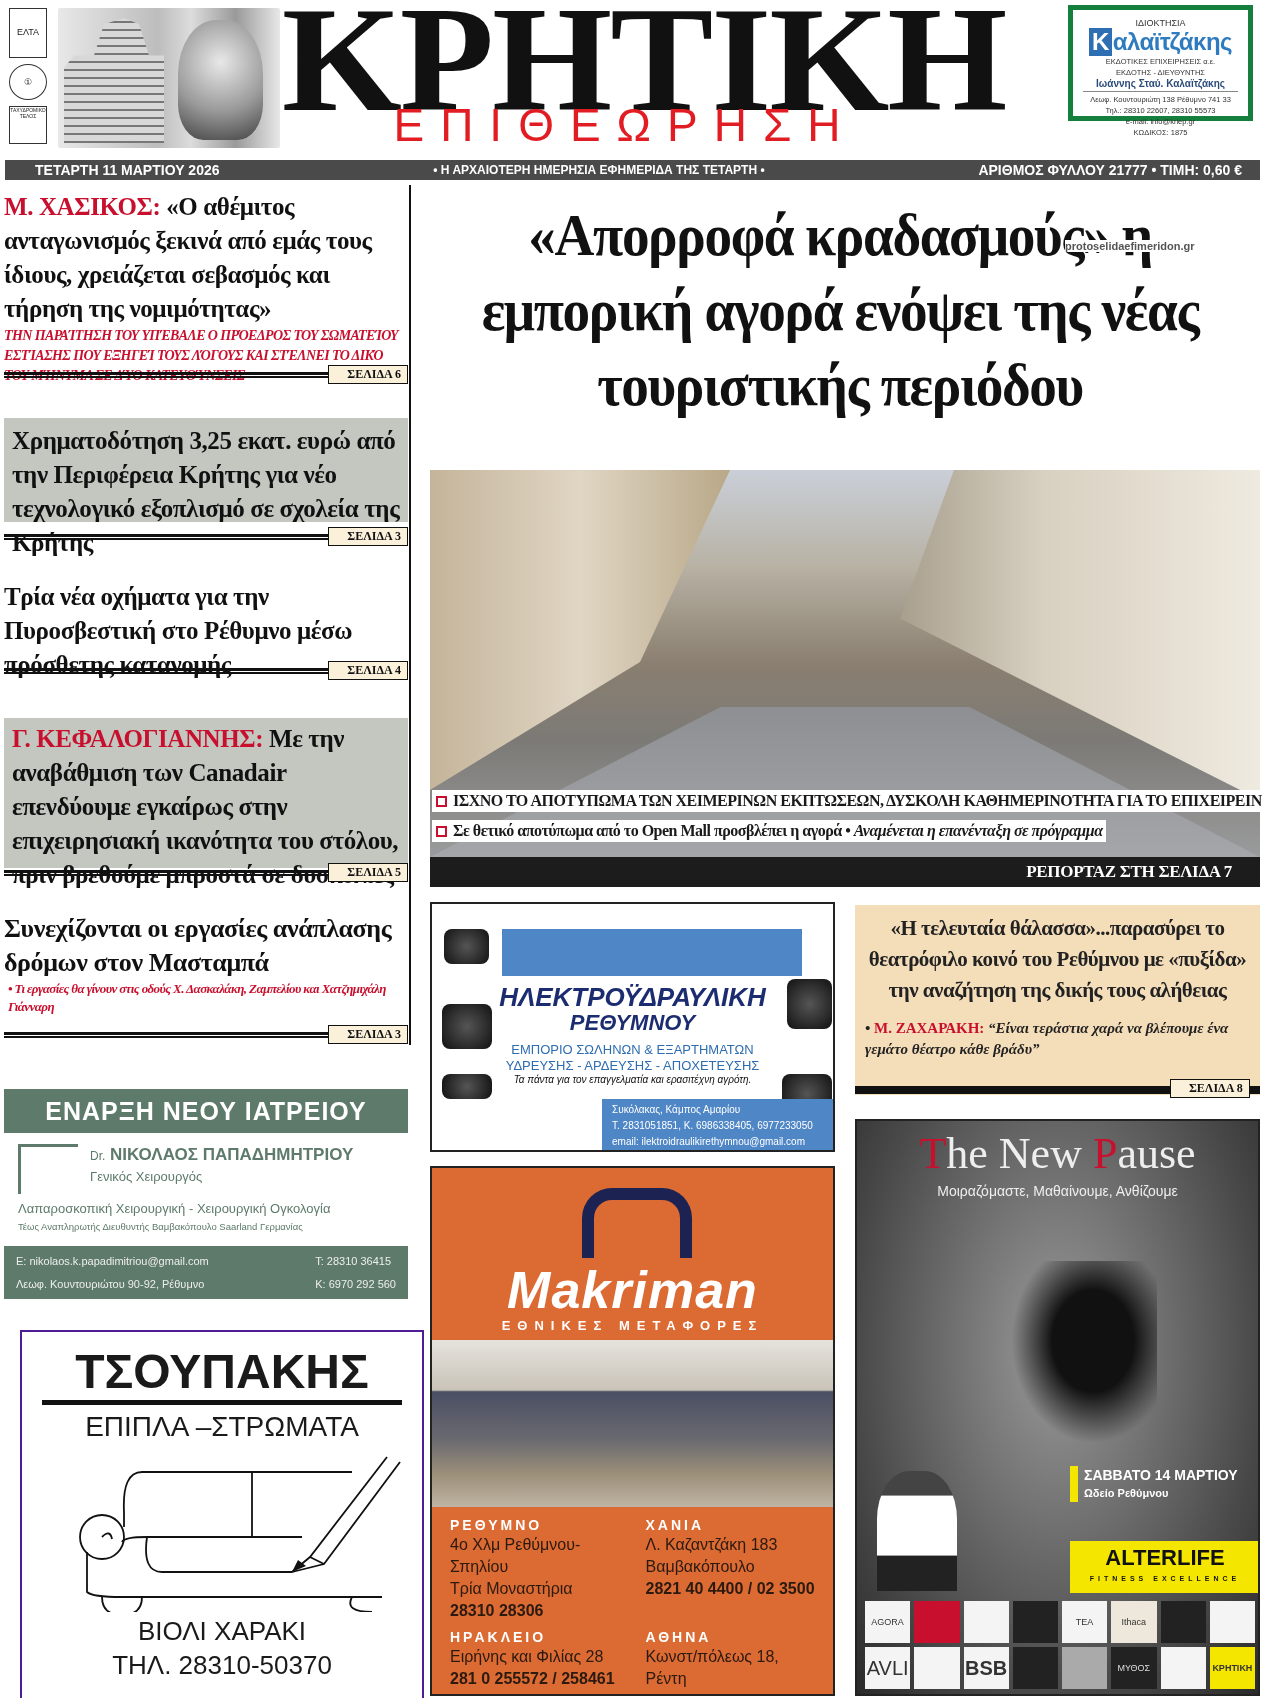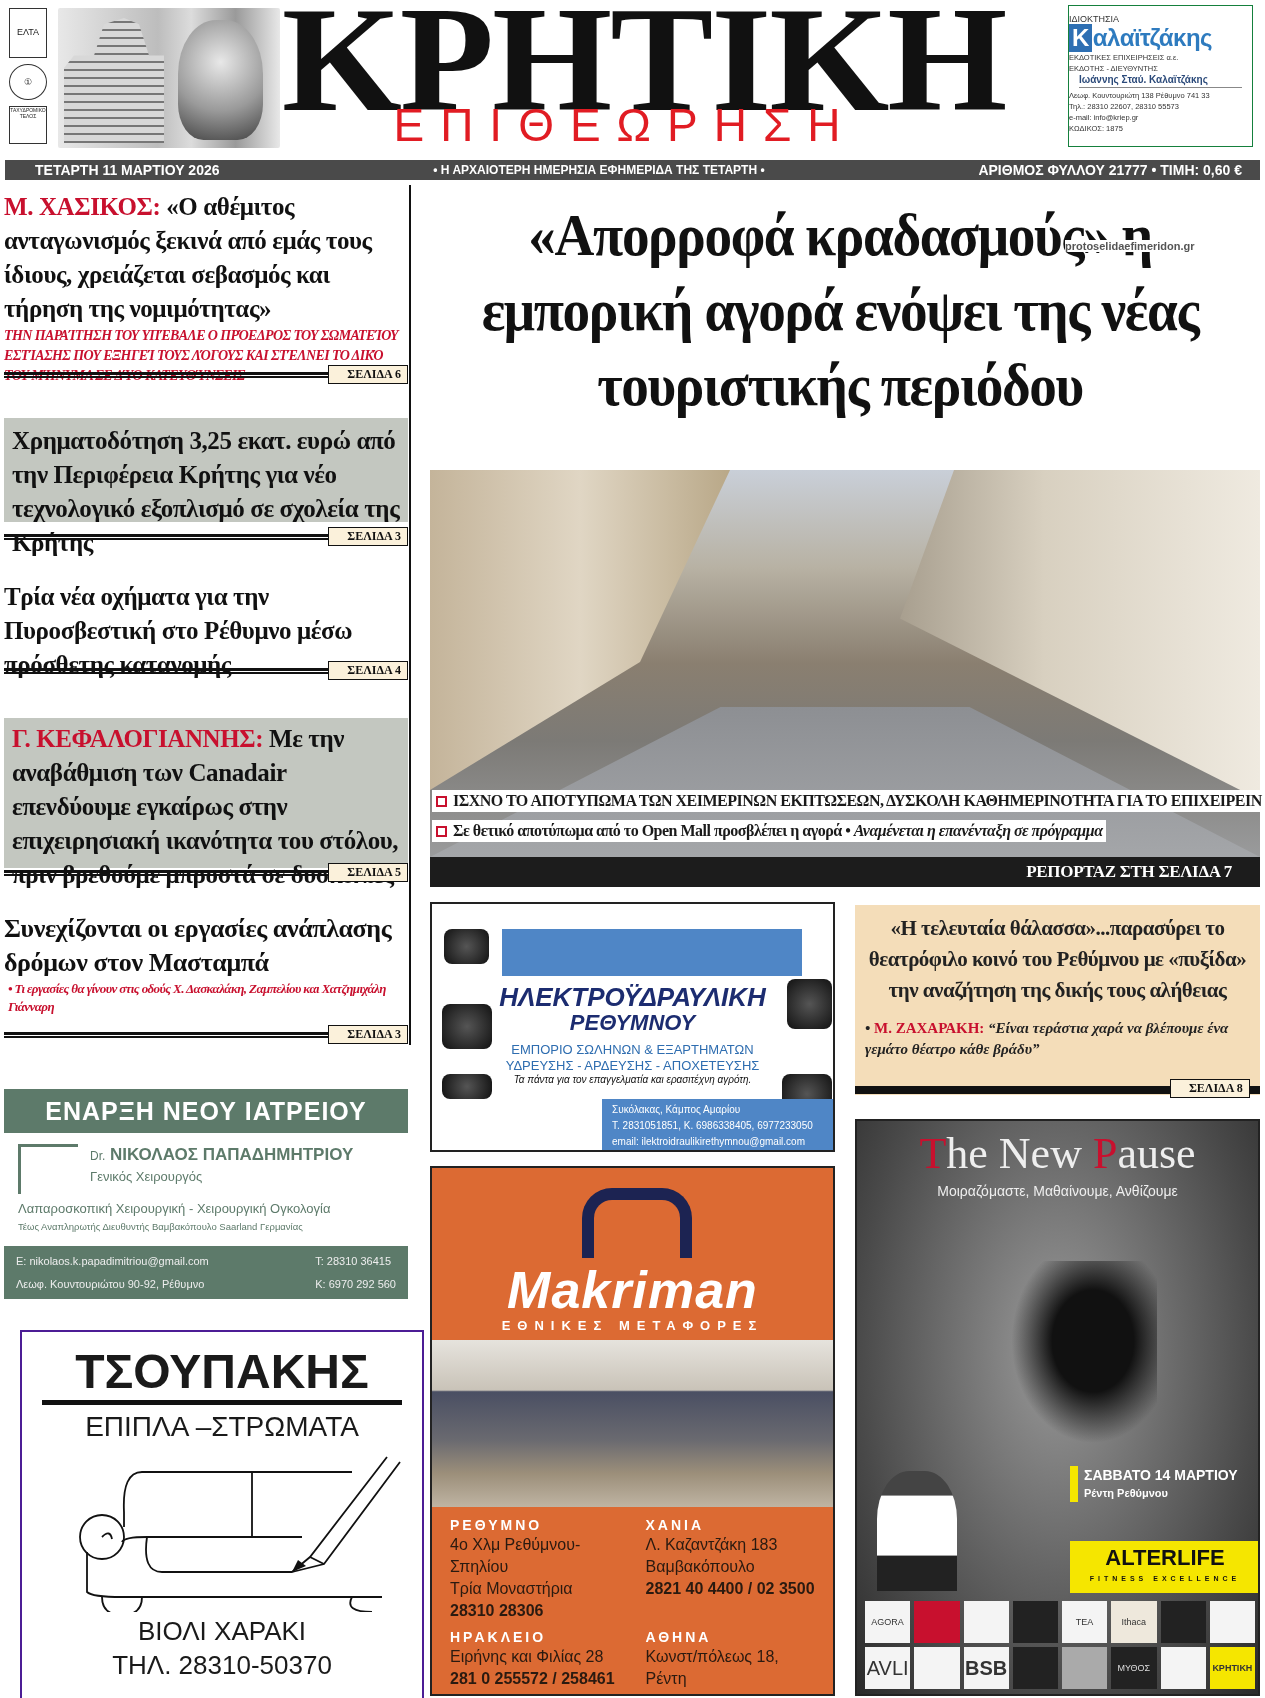--- a/index.html
+++ b/index.html
@@ -6,21 +6,21 @@
 body{width:1265px;height:1698px;background:#fff;position:relative;overflow:hidden;font-family:"Liberation Serif","DejaVu Serif",serif;color:#1a1a1a}
 .abs{position:absolute}
 
 #mast-left{left:7px;top:8px;width:44px;height:145px}
 .stamp{width:38px;border:1px solid #333;margin:0 0 6px 2px;font:9px "Liberation Sans",sans-serif;text-align:center}
 #mast-photo{left:58px;top:8px;width:222px;height:140px;background:linear-gradient(90deg,#e8e8e8,#bdbdbd 45%,#dcdcdc 60%,#9a9a9a 80%,#e8e8e8);border-radius:2px}
 #mast-photo .church{position:absolute;left:6px;top:10px;width:100px;height:125px;background:repeating-linear-gradient(0deg,#777 0 2px,#d8d8d8 2px 8px);clip-path:polygon(10% 30%,30% 30%,40% 5%,60% 0,75% 5%,85% 30%,100% 30%,100% 100%,0 100%,0 40%)}
 #mast-photo .face{position:absolute;left:120px;top:12px;width:85px;height:120px;border-radius:45% 45% 30% 30%;background:radial-gradient(circle at 50% 35%,#e8e8e8,#9a9a9a 55%,#555 90%)}
 #brand{left:292px;top:-6px;width:690px;height:130px;font:900 150px/130px "Liberation Serif",serif;letter-spacing:-2px;color:#111;text-align:center;transform:scaleX(1.03)}
 #brand-sub{left:345px;top:100px;width:560px;font:400 46px/50px "Liberation Sans",sans-serif;letter-spacing:16px;color:#e11c23;text-align:center}
-#owner-box{left:1068px;top:5px;width:185px;height:142px;border:1px solid #15803d;font-family:"Liberation Sans",sans-serif;text-align:left;color:#333}
+#owner-box{left:1068px;top:5px;width:185px;height:116px;border:5px solid #15803d;font-family:"Liberation Sans",sans-serif;text-align:center;color:#333}
 #owner-box .l1{font-size:9px;margin-top:8px}
 #owner-box .brandname{font:700 24px/28px "Liberation Sans",sans-serif;color:#2e7bbf;letter-spacing:-0.5px}
 #owner-box .brandname span{display:inline-block;background:#2e6fb3;color:#fff;padding:0 3px;margin-right:1px}
 #owner-box .sm{font-size:7.5px;line-height:11px}
 #owner-box .name{font-size:10px;font-weight:700;color:#2b4a7a;border-bottom:1px solid #888;padding-bottom:2px;margin:0 10px 2px}
 
 #datebar{left:5px;top:160px;width:1255px;height:20px;background:#4a4a4a;color:#fff;font:700 14px/20px "Liberation Sans",sans-serif;display:flex;justify-content:space-between;padding:0 18px 0 30px}
 #datebar .mid{font-size:12px}
 
 .story{position:absolute;left:4px;width:404px}
@@ -231,21 +231,21 @@
 <div class="abs" style="left:855px;top:1086px;width:405px;height:8px;background:#111"></div>
 <div class="page" id="theatre-page" style="position:absolute;left:1170px;top:1079px;right:auto">ΣΕΛΙΔΑ 8</div>
 
 <div class="adbox" id="ad-pause">
   <div class="title"><b>T</b><span>he New </span><b>P</b><span>ause</span></div>
   <div class="motto">Μοιραζόμαστε, Μαθαίνουμε, Ανθίζουμε</div>
   <div class="dancer"></div>
   <div class="person"></div>
   <div class="event">
       <div>ΣΑΒΒΑΤΟ 14 ΜΑΡΤΙΟΥ</div>
-      <div style="font-size:11px">Ρέντη Ρεθύμνου</div>
+      <div style="font-size:11px">Ωδείο Ρεθύμνου</div>
     </div>
   <div class="alter"><span>ALTERLIFE</span><small>FITNESS EXCELLENCE</small></div>
   <div class="logos">
     <div>AGORA</div>
     <div style="background:#c8102e"></div>
     <div></div>
     <div style="background:#222"></div>
     <div>TEA</div>
     <div style="background:#eee8dc">Ithaca</div>
     <div style="background:#222"></div>

